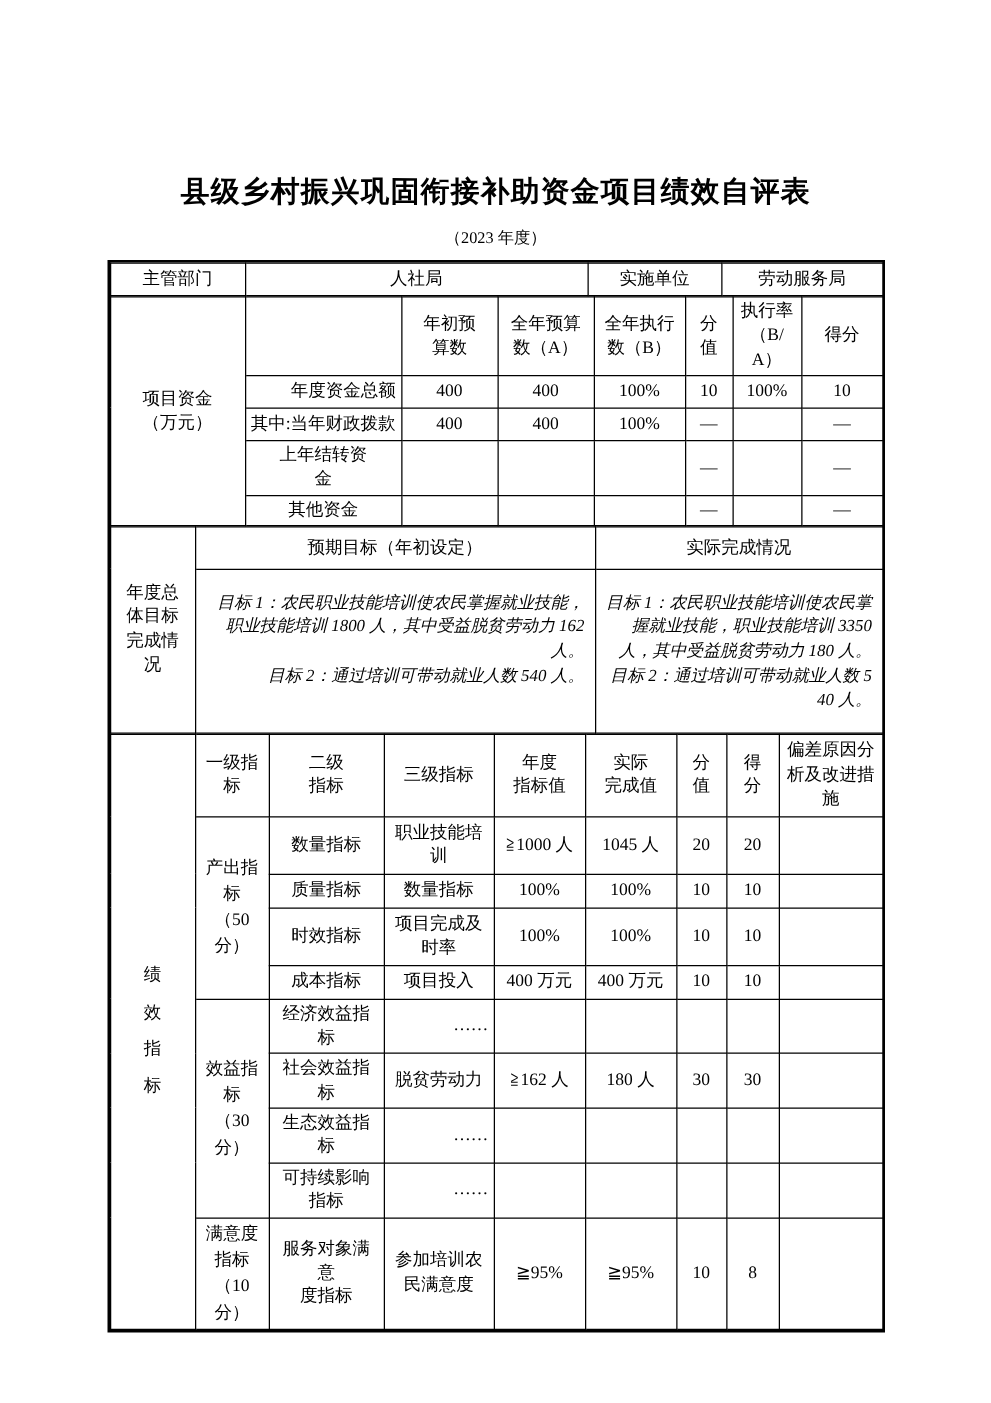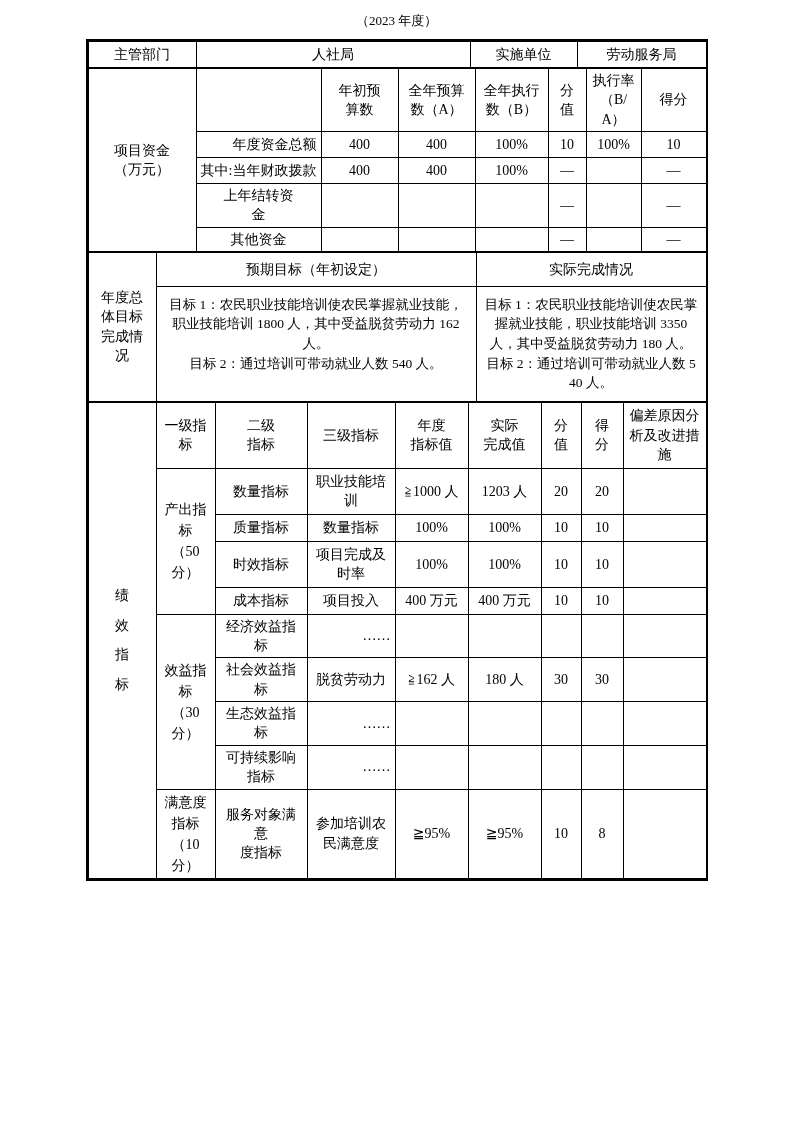--- a/index.html
+++ b/index.html
@@ -15,30 +15,31 @@
   }
   .doc-subtitle{text-align:center;font-size:13px;margin-top:12px;}
   .tablewrap{width:618px;margin:9px auto 0 auto;border:2px solid #000;box-sizing:content-box;}
   table{width:100%;border-collapse:collapse;table-layout:fixed;}
   td{
     border:1px solid #000;text-align:center;vertical-align:middle;
     padding:2px 4px;font-size:14px;line-height:1.38;word-break:break-all;
     overflow:hidden;
   }
   .left{text-align:right;}
-  .goal-cell{text-align:center;vertical-align:top;padding:8px 8px;}
+  .goal-cell{text-align:right;vertical-align:top;padding:16px 8px;font-style:italic;}
   .goal-cell div{font-size:13.5px;line-height:1.45;}
   .vert-label{line-height:2.1;}
   .lv1{line-height:1.5;}
 </style>
 </head>
 <body>
 
 <div class="page">
 
+  <h1 class="doc-title">县级乡村振兴巩固衔接补助资金项目绩效自评表</h1>
   <div class="doc-subtitle">（2023 年度）</div>
 
   <div class="tablewrap">
 
     <table>
       <colgroup>
           <col style="width:108px">
           <col style="width:274px">
           <col style="width:107px">
           <col style="width:129px">
@@ -161,21 +162,21 @@
         <td>实际<br>完成值</td>
         <td>分<br>值</td>
         <td>得<br>分</td>
         <td>偏差原因分<br>析及改进措<br>施</td>
       </tr>
       <tr style="height:46px">
         <td rowspan="4" class="lv1">产出指<br>标<br>（50<br>分）</td>
         <td>数量指标</td>
         <td>职业技能培<br>训</td>
         <td>≧1000 人</td>
-        <td>1203 人</td>
+        <td>1045 人</td>
         <td>20</td>
         <td>20</td>
         <td></td>
       </tr>
       <tr style="height:27px">
         <td>质量指标</td>
         <td>数量指标</td>
         <td>100%</td>
         <td>100%</td>
         <td>10</td>

